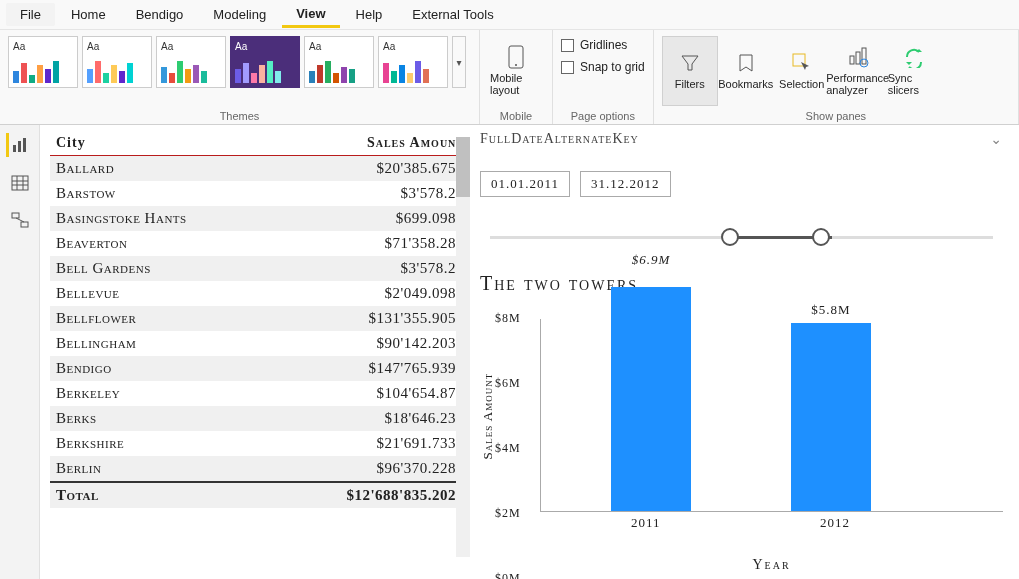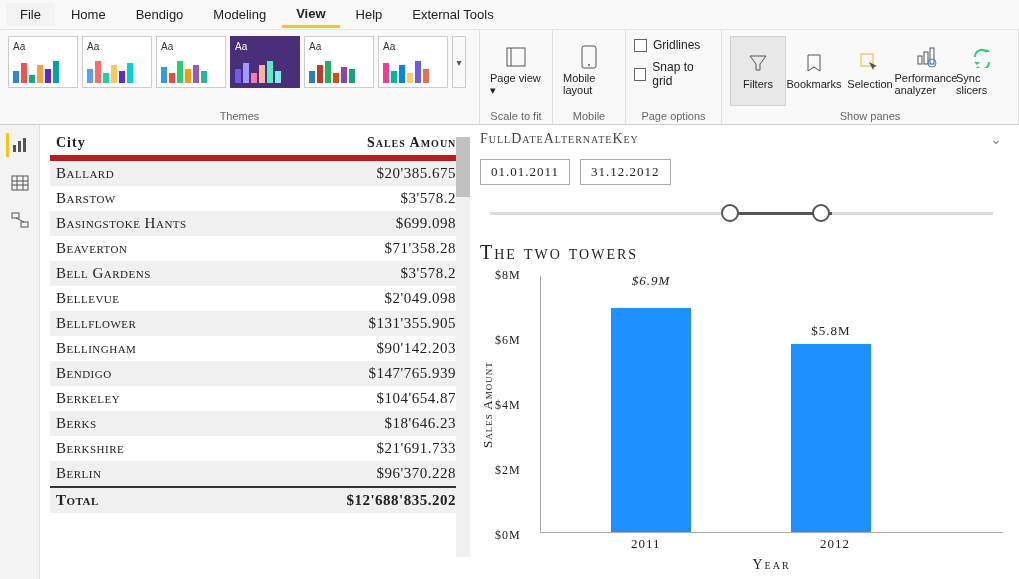--- a/index.html
+++ b/index.html
@@ -23,47 +23,47 @@
 .big-btn.active { background:#e8e8e8; border:1px solid #d0d0d0; }
 .big-btn .icn { width:22px; height:22px; display:flex; align-items:center; justify-content:center; }
 .check-row { display:flex; align-items:center; gap:6px; font-size:12px; padding:2px 0; }
 .check-row .box { width:13px; height:13px; border:1px solid #666; background:#fff; }
 .canvas { display:flex; height:calc(579px - 125px); }
 .leftbar { width:40px; background:#f3f3f3; border-right:1px solid #e0e0e0; display:flex; flex-direction:column; align-items:center; padding-top:8px; gap:14px; }
 .leftbar .vbtn { width:28px; height:24px; display:flex; align-items:center; justify-content:center; cursor:pointer; color:#555; }
 .leftbar .vbtn.active { border-left: 3px solid #f2c811; }
 .report-area { flex:1; display:flex; padding:6px 10px; gap:10px; position:relative; }
 .table-vis { width:420px; font-family: "Papyrus", "Segoe Script", cursive; }
-.table-vis .hdr { display:flex; border-bottom:6px solid #b91c1c; padding:4px 6px; font-weight:bold; font-size:14px; letter-spacing:1px;align-items:center; }
+.table-vis .hdr { display:flex; border-bottom:1px solid #b91c1c; padding:4px 6px; font-weight:bold; font-size:14px; letter-spacing:1px;align-items:center; }
 .table-vis .hdr .c1 { flex:1; }
 .table-vis .hdr .c2 { width:170px; text-align:right; font-variant:small-caps; }
 .table-vis .row { display:flex; padding:4px 6px; font-size:15px; letter-spacing:0.5px; }
 .table-vis .row:nth-child(odd) { background:#f0f0f0; }
 .table-vis .row .c1 { flex:1; font-variant:small-caps; }
 .table-vis .row .c2 { width:170px; text-align:right; }
 .table-vis .total { border-top:2px solid #333; font-weight:bold; }
 .scroll-track { position:absolute; right:0; top:6px; width:14px; height:420px; background:#f0f0f0; }
 .scroll-thumb { position:absolute; right:0; top:6px; width:14px; height:60px; background:#c0c0c0; }
-.chart-side { flex:1; display:flex; flex-direction:column; gap:12px; font-family: "Papyrus","Segoe Script",cursive; padding-right:6px; }
+.chart-side { flex:1; display:flex; flex-direction:column; gap:24px; font-family: "Papyrus","Segoe Script",cursive; padding-right:6px; }
 .slicer-title { display:flex; justify-content:space-between; align-items:center; font-size:14px; letter-spacing:1px; color:#444; font-variant:small-caps; }
 .date-boxes { display:flex; gap:10px; }
 .date-boxes .db { border:1px solid #aaa; padding:4px 10px; font-size:13px; background:#fff; letter-spacing:1px; }
 .slider { position:relative; height:24px; margin:4px 10px 0; }
 .slider .track { position:absolute; top:11px; left:0; right:0; height:3px; background:#ddd; }
 .slider .range { position:absolute; top:11px; height:3px; background:#555; }
 .slider .handle { position:absolute; top:3px; width:18px; height:18px; border:2px solid #555; border-radius:50%; background:#fff; }
 .chart-title { font-size:20px; letter-spacing:2px; font-variant:small-caps; color:#222; margin-top:6px; }
 .chart-box { display:flex; height:280px; }
 .yaxis { width:60px; display:flex; flex-direction:column; }
 .ylabel { writing-mode:vertical-rl; transform:rotate(180deg); font-size:13px; letter-spacing:1px; text-align:center; flex:1; font-variant:small-caps; }
 .plot { flex:1; position:relative; border-left:1px solid #aaa; border-bottom:1px solid #aaa; }
 .tick { position:absolute; left:-46px; font-size:12px; letter-spacing:1px; }
 .bar { position:absolute; bottom:0; width:80px; background:#1e90ff; }
 .barlabel { position:absolute; font-size:13px; text-align:center; letter-spacing:1px; }
-.xlabel { text-align:center; font-size:14px; letter-spacing:2px; margin-top:12px; font-variant:small-caps; }
+.xlabel { text-align:center; font-size:14px; letter-spacing:2px; margin-top:21px; font-variant:small-caps; }
 .xtick { position:absolute; bottom:-20px; font-size:13px; letter-spacing:1px; }
 </style>
 </head>
 <body>
 
 <div class="menubar">
   <div class="file mitem">File</div>
   <div class="mitem">Home</div>
   <div class="mitem">Bendigo</div>
   <div class="mitem">Modeling</div>
@@ -140,32 +140,20 @@
             <span style="height:10px;background:#fdcb6e"></span>
             <span style="height:22px;background:#6c5ce7"></span>
             <span style="height:14px;background:#e17055"></span>
           </div>
         </div>
       <div class="drop-arrow">▾</div>
     </div>
     <div class="label">Themes</div>
   </div>
 
-  <div class="ribbon-group">
-    <div class="big-btn">
-      <span class="icn">
-          <svg width="22" height="22">
-            <rect x="2" y="2" width="18" height="18" fill="none" stroke="#555"></rect>
-            <line x1="6" y1="2" x2="6" y2="20" stroke="#555"></line>
-          </svg>
-        </span>
-      <span><span>Page view</span> <span>▾</span></span>
-    </div>
-    <div class="label">Scale to fit</div>
-  </div>
 
   <div class="ribbon-group">
     <div class="big-btn">
       <span class="icn">
           <svg width="16" height="24">
             <rect x="1" y="1" width="14" height="22" rx="2" fill="none" stroke="#555"></rect>
             <circle cx="8" cy="20" r="1" fill="#555"></circle>
           </svg>
         </span>
       <span>Mobile layout</span>

